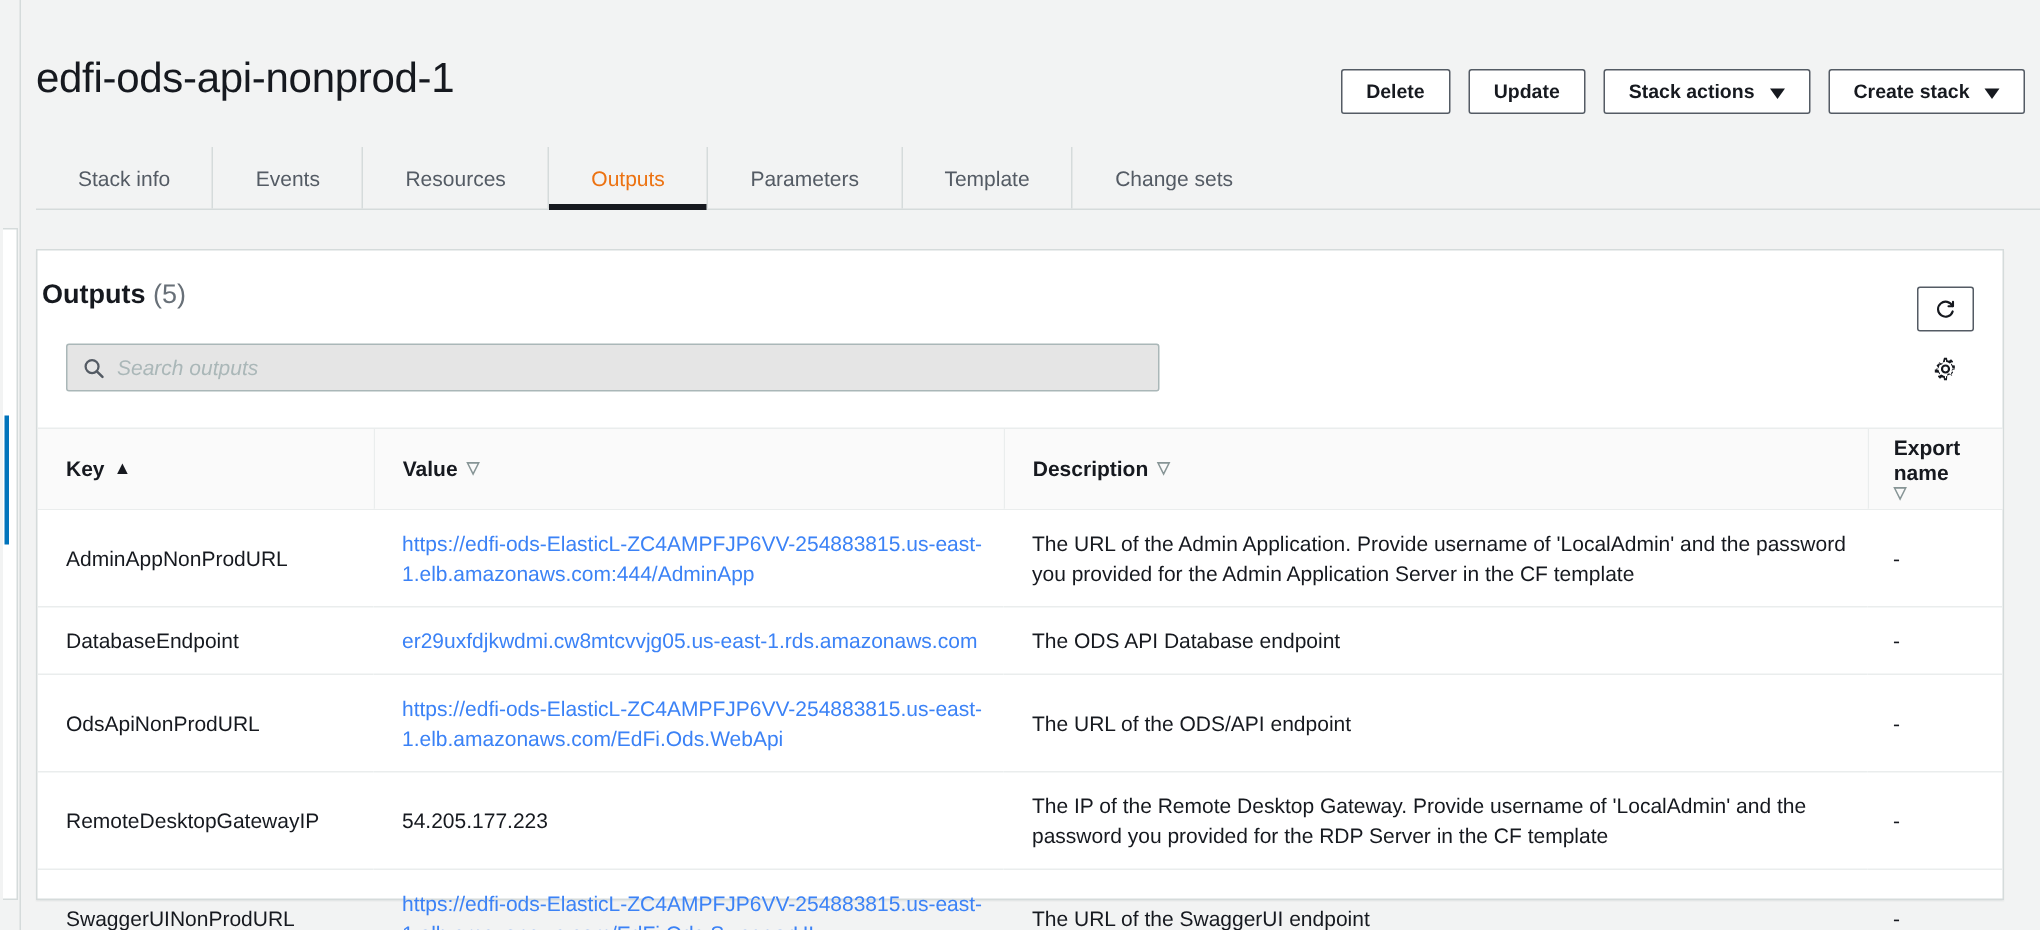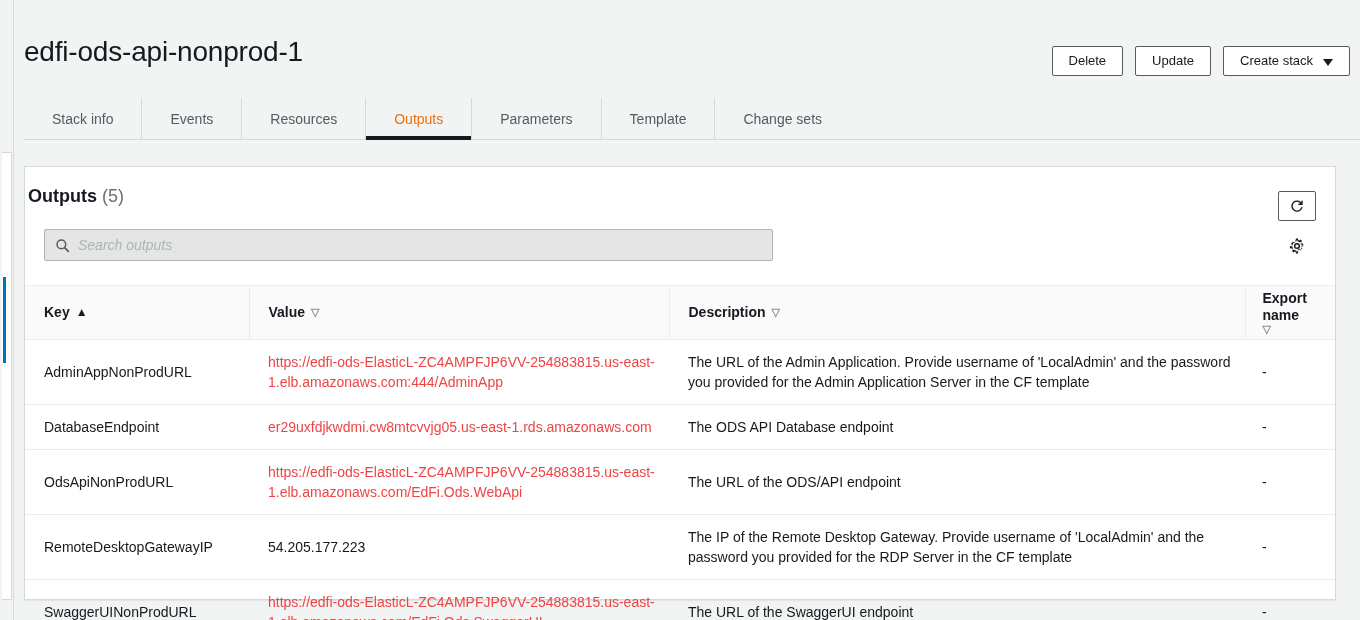--- a/index.html
+++ b/index.html
@@ -71,21 +71,21 @@
 
   .btn {
     height: 30px;
     padding: 0 16px;
     background: #ffffff;
     border: 1px solid #545b64;
     border-radius: 2px;
     color: #16191f;
     font-family: "Liberation Sans", sans-serif;
     font-size: 13px;
-    font-weight: normal;
+    font-weight: bold;
     line-height: 28px;
     cursor: pointer;
     white-space: nowrap;
     display: inline-flex;
     align-items: center;
     gap: 10px;
   }
   .caret {
     display: inline-block;
     width: 0; height: 0;
@@ -251,21 +251,21 @@
   table.outputs tbody td {
     border-bottom: 1px solid #eaeded;
     font-size: 14px;
     color: #16191f;
     vertical-align: middle;
     padding: 12px 8px 12px 19px;
     line-height: 20px;
   }
   table.outputs tbody tr:last-child td { border-bottom: none; }
   .cell-link {
-    color: #ef4444;
+    color: #3b82f6;
     text-decoration: none;
     word-break: break-all;
     cursor: pointer;
   }
   .cell-plain { word-break: break-all; margin-top: 20px; }
   .cell-desc { color: #16191f; }
   .cell-export { color: #16191f; padding-left: 17px !important; }
 </style>
 </head>
 <body>
@@ -276,20 +276,24 @@
     <div class="left-rail-inner"></div>
     <div class="left-rail-accent"></div>
   </div>
 
   <div class="header">
     <div class="stack-title">edfi-ods-api-nonprod-1</div>
 
     <div class="header-actions">
       <button class="btn">Delete</button>
       <button class="btn">Update</button>
+      <button class="btn">
+        <span>Stack actions</span>
+        <span class="caret"></span>
+      </button>
       <button class="btn">
         <span>Create stack</span>
         <span class="caret"></span>
       </button>
     </div>
 
     <div class="tabs">
       <div class="tab">
           <span>Stack info</span>
         </div>

